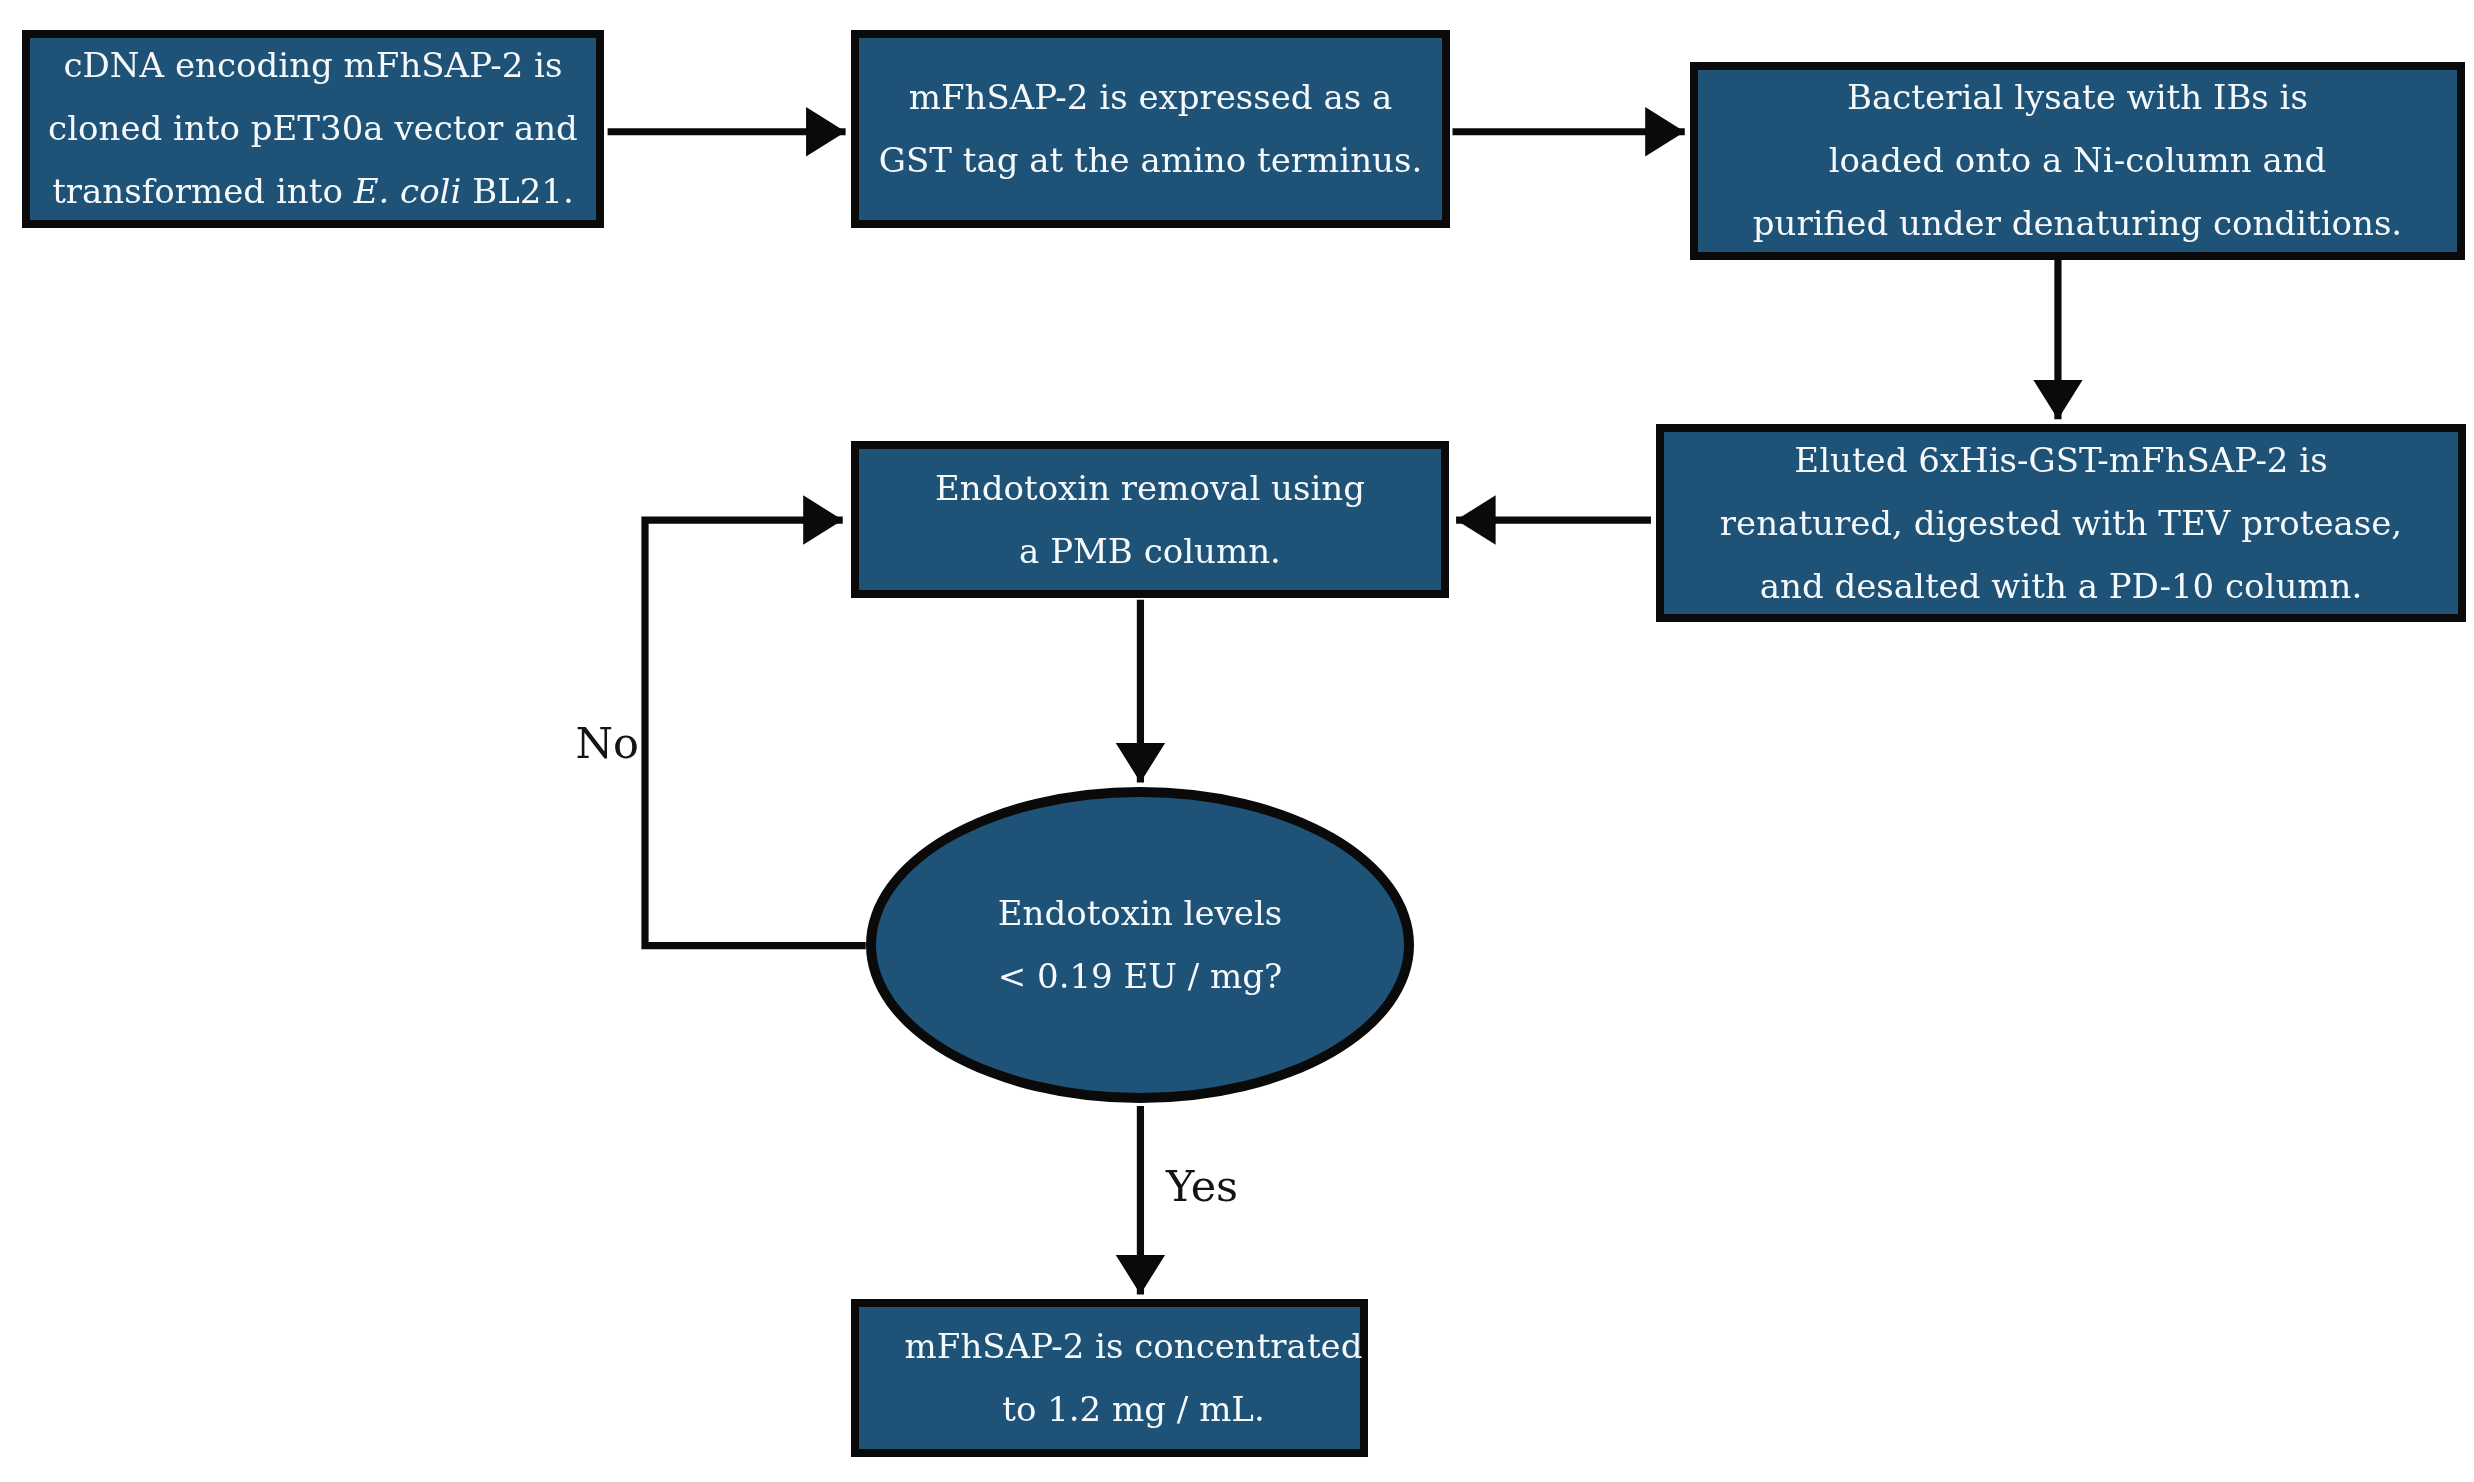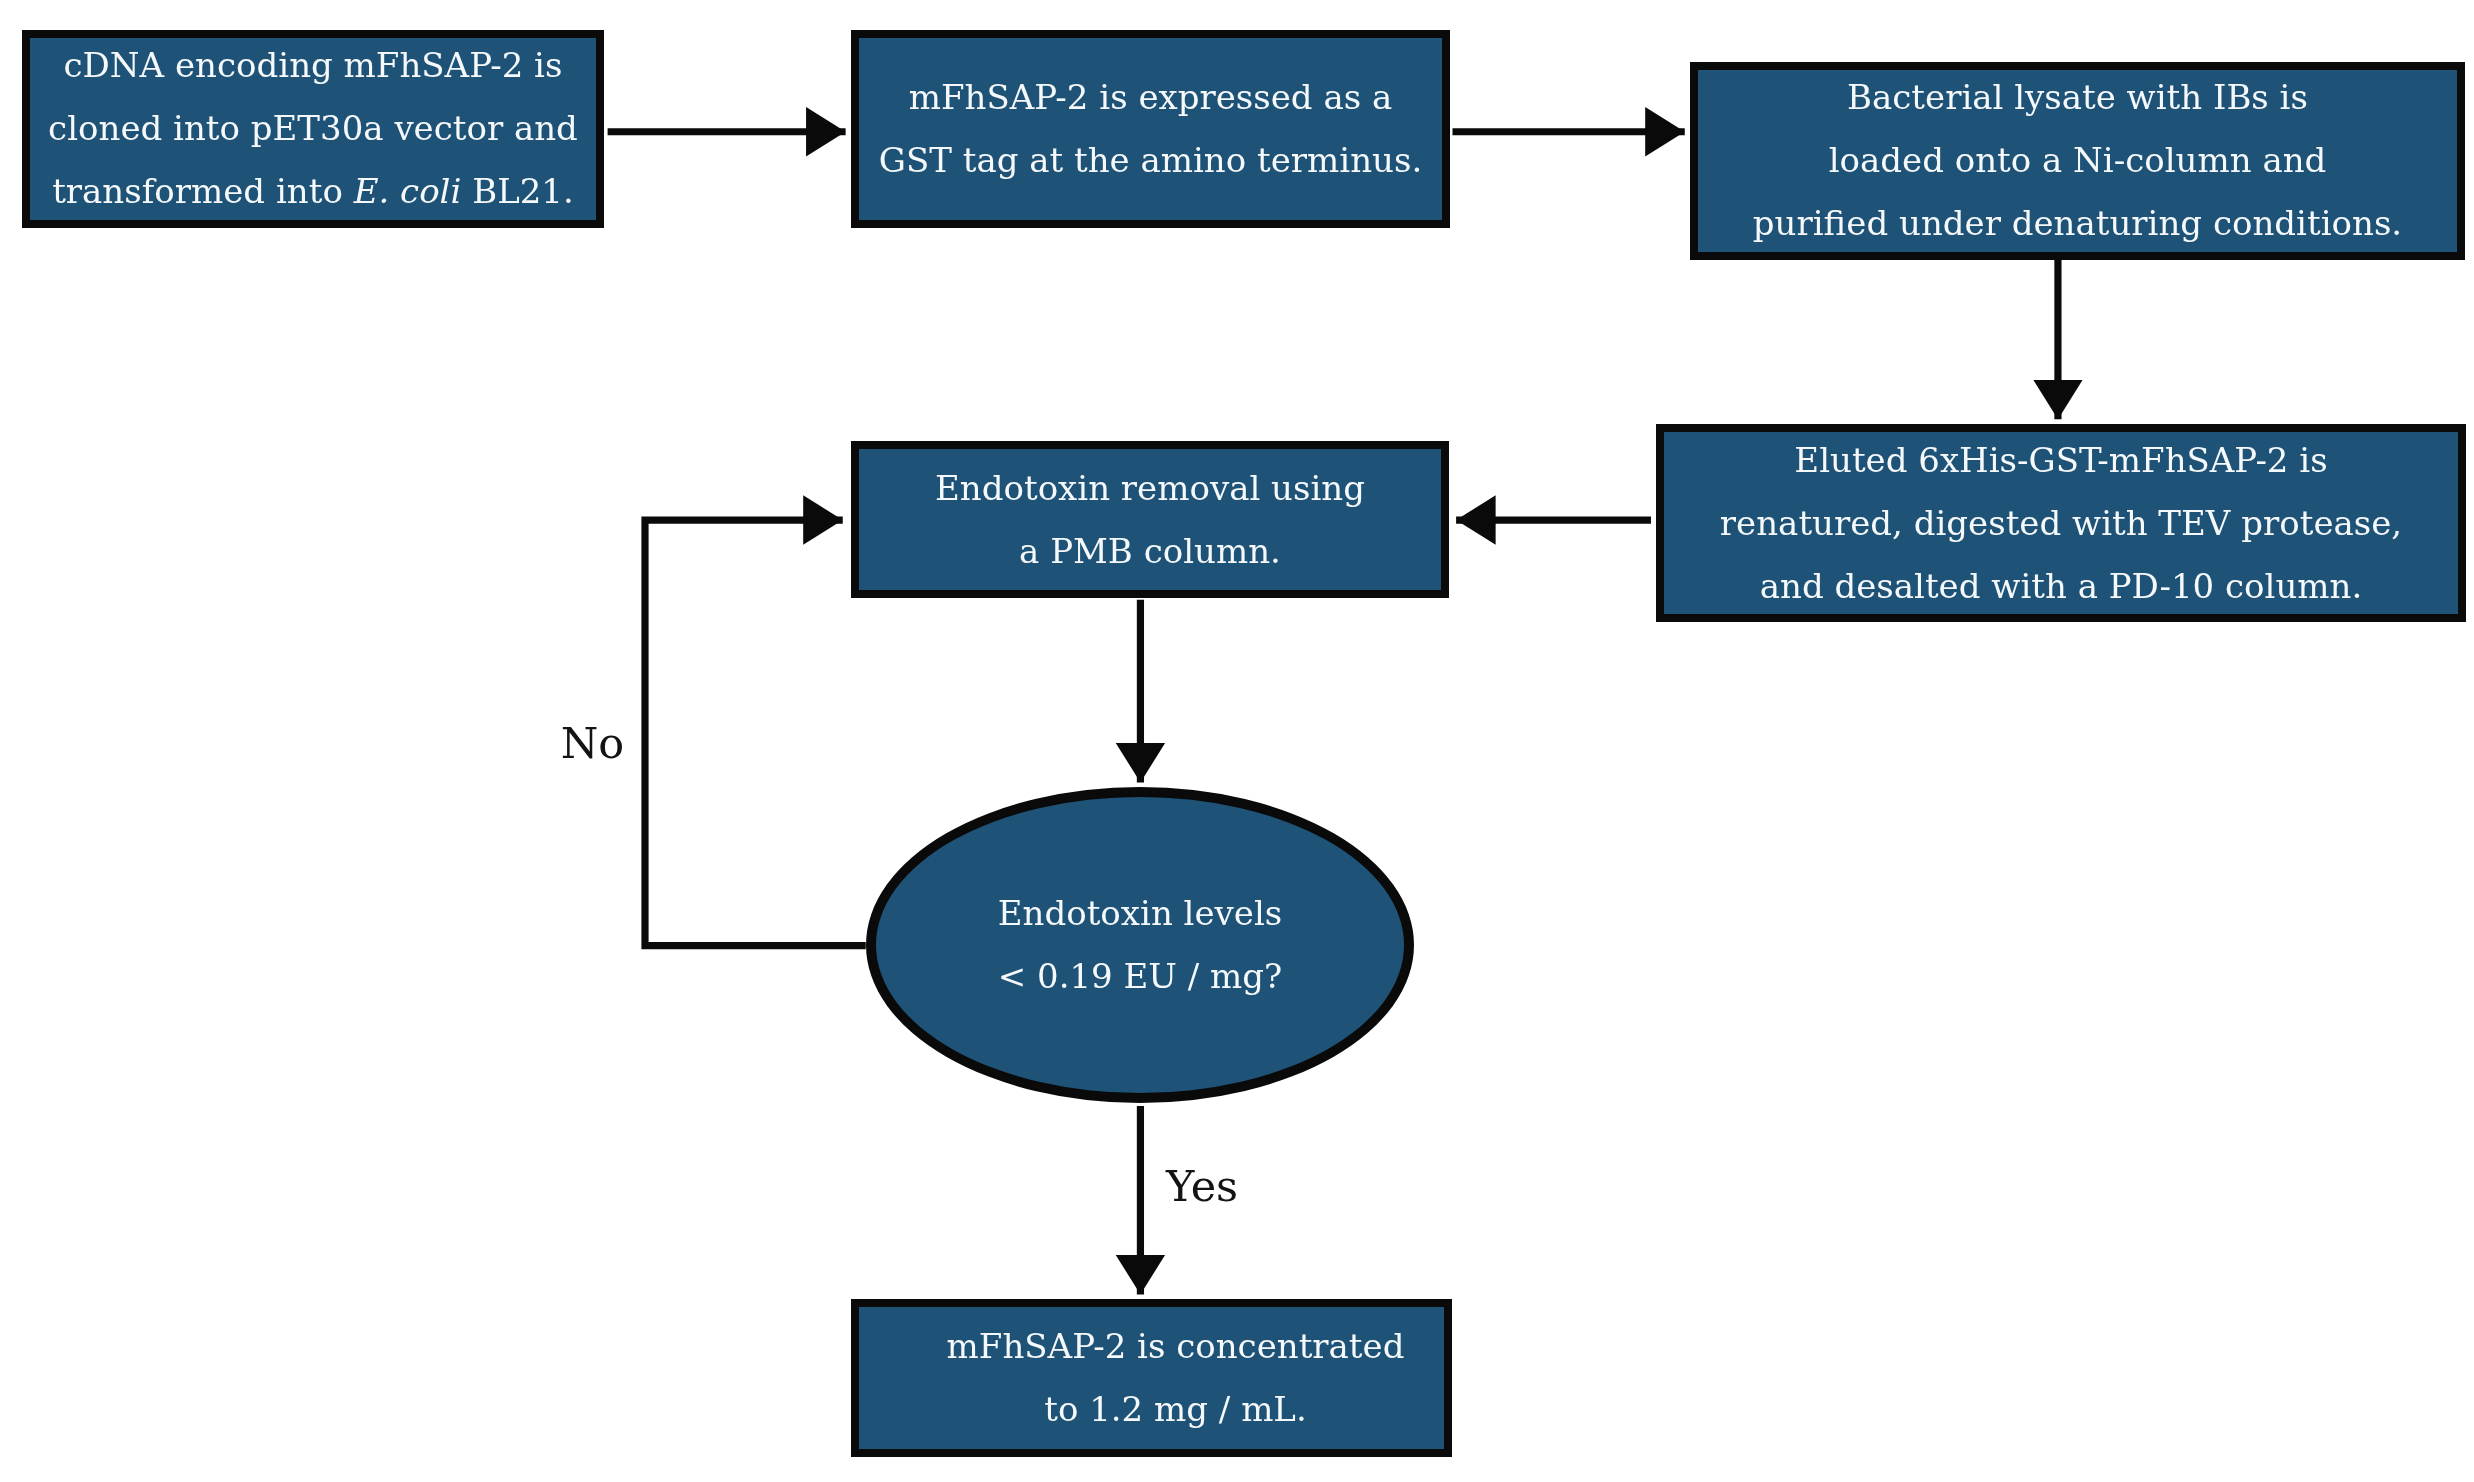--- a/index.html
+++ b/index.html
@@ -42,37 +42,37 @@
     line-height: 63px;
   }
   .node .ln { white-space: nowrap; }
   .it { font-style: italic; }
 
   #node-clone        { left: 22px;   top: 29.5px;   width: 582px;  height: 198px; }
   #node-express      { left: 851px; top: 29.5px;   width: 599px;  height: 198px; }
   #node-purify       { left: 1690px; top: 29.5px;   width: 775px; height: 198px; margin-top: 32px; }
   #node-renature     { left: 1656px; top: 424px;  width: 810px; height: 198px; }
   #node-endotoxin    { left: 851px; top: 441px;  width: 598px;  height: 157px; }
-  #node-concentrate  { left: 851px; top: 1299px; width: 601px;  height: 158px; padding-left: 48px; }
+  #node-concentrate  { left: 851px; top: 1299px; width: 517px;  height: 158px; padding-left: 48px; }
 
   #node-decision {
     left: 866px; top: 787px;
     width: 548px; height: 316px;
     border-width: 10px;
     border-radius: 50%;
   }
 
   .edge-label {
     position: absolute;
     color: #141414;
     font-size: 43px;
     line-height: 46px;
     white-space: nowrap;
   }
-  #label-no  { left: 546px;  top: 720px; width: 93px; text-align: center; }
+  #label-no  { left: 546px;  top: 720px; width: 93px; text-align: right; }
   #label-yes { left: 1166px; top: 1163px; }
 </style>
 </head>
 <body>
 
 <div id="canvas">
 
   <svg id="arrow-layer" viewBox="0 0 3442 2062" xmlns="http://www.w3.org/2000/svg">
     <defs>
       <marker id="ah" viewBox="0 0 8 10" refX="8" refY="5" markerWidth="5.5" markerHeight="7" markerUnits="strokeWidth" orient="auto">

